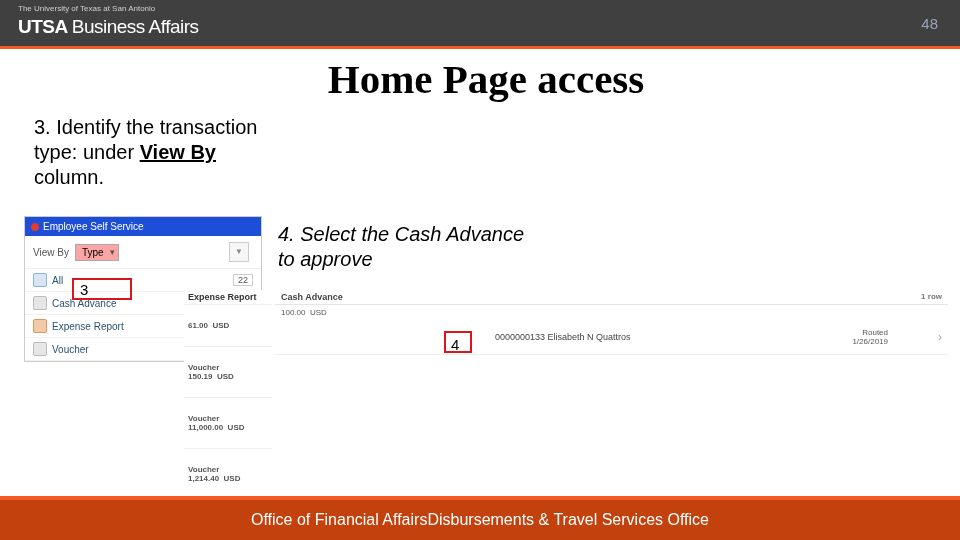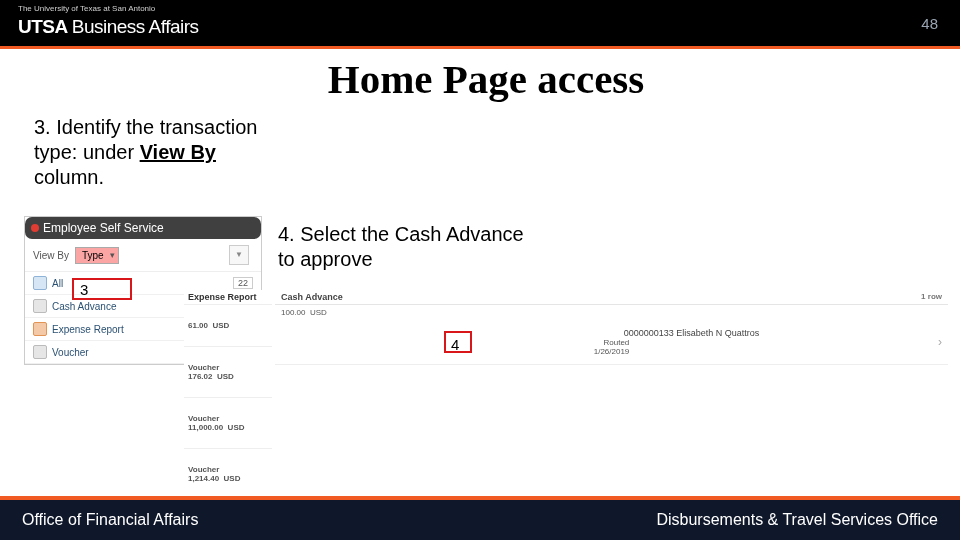--- a/index.html
+++ b/index.html
@@ -1,69 +1,69 @@
 <!DOCTYPE html>
 <html><head>
 <meta charset="utf-8">
 <style>
   * { margin: 0; padding: 0; box-sizing: border-box; }
   body { width: 960px; height: 540px; font-family: Arial, sans-serif; background: #fff; position: relative; overflow: hidden; }
 
-  .header-bar { background: #000000; height: 46px; position: relative; display: flex; align-items: center; padding: 0 18px; }
+  .header-bar { background: #404040; height: 46px; position: relative; display: flex; align-items: center; padding: 0 18px; }
   .utsa-small { color: #d0d0d0; font-size: 8px; position: absolute; top: 4px; left: 18px; }
   .utsa-logo { color: #fff; font-weight: bold; font-size: 19px; margin-top: 8px; letter-spacing: -0.5px; }
   .utsa-logo .thin { font-weight: 300; margin-left: 4px; }
   .page-num { position: absolute; right: 22px; top: 15px; color: #9aa5b3; font-size: 15px; }
   .orange-line { height: 3px; background: #f15a22; }
 
   .slide-title { text-align: center; font-family: "Times New Roman", serif; font-size: 41px; font-weight: bold; margin-top: 6px; padding-left: 12px; }
 
   .step3 { position: absolute; left: 34px; top: 115px; font-size: 20px; line-height: 1.25; max-width: 230px; }
   .step3 .vb { text-decoration: underline; font-weight: bold; }
 
   .screenshot3 { position: absolute; left: 24px; top: 216px; width: 238px; border: 1px solid #ccc; font-size: 10px; background: #fff; }
-  .ess-header { background: #404040; color: #fff; padding: 4px 6px; font-size: 12px; display: flex; align-items: center; gap: 4px; border-radius: 7px; }
+  .ess-header { background: #1d4ed8; color: #fff; padding: 4px 6px; font-size: 10px; display: flex; align-items: center; gap: 4px; }
   .ess-header .oracle-dot { width: 8px; height: 8px; background: #e03c31; border-radius: 50%; display: inline-block; }
   .viewby-row { display: flex; align-items: center; padding: 6px 8px; gap: 6px; border-bottom: 1px solid #eee; }
   .viewby-row .lbl { font-size: 10px; color: #555; }
   .dropdown { border: 1px solid #aaa; padding: 2px 14px 2px 6px; font-size: 10px; position: relative; background: #fca5a5; }
   .dropdown::after { content: "▾"; position: absolute; right: 3px; font-size: 9px; color: #555; }
   .filter-chip { width: 20px; height: 20px; border: 1px solid #ccc; margin-left: auto; margin-right: 4px; position: relative; background: #f7f7f7; }
   .filter-chip::before { content: "▼"; font-size: 8px; color: #888; position: absolute; left: 5px; top: 4px; }
   .redbox3 { position: absolute; border: 2px solid #d9161a; width: 60px; height: 22px; left: 72px; top: 278px; pointer-events: none; }
   .callout3 { position: absolute; left: 80px; top: 281px; font-size: 15px; font-family: Arial; }
 
   .type-list { }
   .type-row { display: flex; align-items: center; padding: 4px 8px; gap: 5px; border-bottom: 1px solid #f0f0f0; }
   .type-ico { width: 14px; height: 14px; border: 1px solid #8fb3d6; background: #d7e6f4; border-radius: 2px; flex-shrink: 0; }
   .type-ico.orange { background: #f4c9a8; border-color: #e29455; }
   .type-ico.gray { background: #e6e6e6; border-color: #bbb; }
   .type-name { flex: 1; font-size: 10px; color: #2b5173; }
   .type-count { border: 1px solid #ccc; border-radius: 0; padding: 0 4px; font-size: 9px; color: #555; background: #fff; }
 
-  .step4 { position: absolute; left: 278px; top: 222px; font-size: 20px; line-height: 1.25; max-width: 260px; }
+  .step4 { position: absolute; left: 278px; top: 222px; font-size: 20px; line-height: 1.25; max-width: 260px; font-style: italic; }
 
   .screenshot4a { position: absolute; left: 184px; top: 290px; width: 88px; font-size: 8px; background: #fff; }
   .er-header { font-weight: bold; padding: 2px 4px; font-size: 9px; color: #333; }
   .er-row { padding: 16px 4px; border-top: 1px solid #eee; font-size: 8px; color: #555; font-weight: bold; }
 
   .screenshot4b { position: absolute; left: 275px; top: 290px; width: 673px; font-size: 9px; background: #fff; }
   .ca-header-row { padding: 2px 6px; font-weight: bold; color: #444; border-bottom: 1px solid #e5e5e5; display: flex; justify-content: space-between; }
   .ca-count { font-weight: bold; font-size: 8px; color: #777; }
-  .ca-row { padding: 8px 60px 8px 60px; display: flex; justify-content: space-between; align-items: center; border-bottom: 1px solid #eee; position: relative; flex-direction: column; }
+  .ca-row { padding: 8px 60px 8px 60px; display: flex; justify-content: space-between; align-items: center; border-bottom: 1px solid #eee; position: relative; }
   .ca-id { font-size: 9px; color: #444; }
   .ca-right { text-align: right; font-size: 8px; color: #555; }
   .chev { position: absolute; right: 6px; top: 50%; transform: translateY(-50%); color: #aaa; font-size: 12px; }
 
   .callout4 { position: absolute; left: 451px; top: 336px; font-size: 15px; }
   .redbox4 { position: absolute; border: 2px solid #d9161a; width: 28px; height: 22px; left: 444px; top: 331px; pointer-events: none; }
 
   .footer-wrap { position: absolute; bottom: 0; left: 0; right: 0; }
   .footer-orange { height: 4px; background: #f15a22; }
-  .footer-bar { background: #0f172a; height: 40px; display: flex; align-items: center; justify-content: space-between; padding: 0 22px; color: #fff; font-size: 16px; }
+  .footer-bar { background: #c2410c; height: 40px; display: flex; align-items: center; justify-content: center; padding: 0 22px; color: #fff; font-size: 16px; }
 </style>
 </head>
 <body>
 
 <div class="header-bar">
   <div class="utsa-small">The University of Texas at San Antonio</div>
   <div class="utsa-logo">
     <span>UTSA</span><span class="thin">Business Affairs</span>
   </div>
   <div class="page-num">48</div>
@@ -110,21 +110,21 @@
   </div>
 </div>
 <div class="redbox3"></div>
 <div class="callout3">3</div>
 
 <div class="step4">4. Select the Cash Advance to approve</div>
 
 <div class="screenshot4a">
   <div class="er-header">Expense Report</div>
   <div class="er-row"><span>61.00</span>&nbsp;&nbsp;<span>USD</span></div>
-  <div class="er-row"><b>Voucher</b><br><span>176.02</span>&nbsp;&nbsp;<span>USD</span></div>
+  <div class="er-row"><b>Voucher</b><br><span>150.19</span>&nbsp;&nbsp;<span>USD</span></div>
   <div class="er-row"><b>Voucher</b><br><span>11,000.00</span>&nbsp;&nbsp;<span>USD</span></div>
   <div class="er-row"><b>Voucher</b><br><span>1,214.40</span>&nbsp;&nbsp;<span>USD</span></div>
 </div>
 
 <div class="screenshot4b">
   <div class="ca-header-row">
     <span>Cash Advance</span>
     <span class="ca-count">1 row</span>
   </div>
   <div style="padding:3px 6px; font-size:8px; color:#555;">

